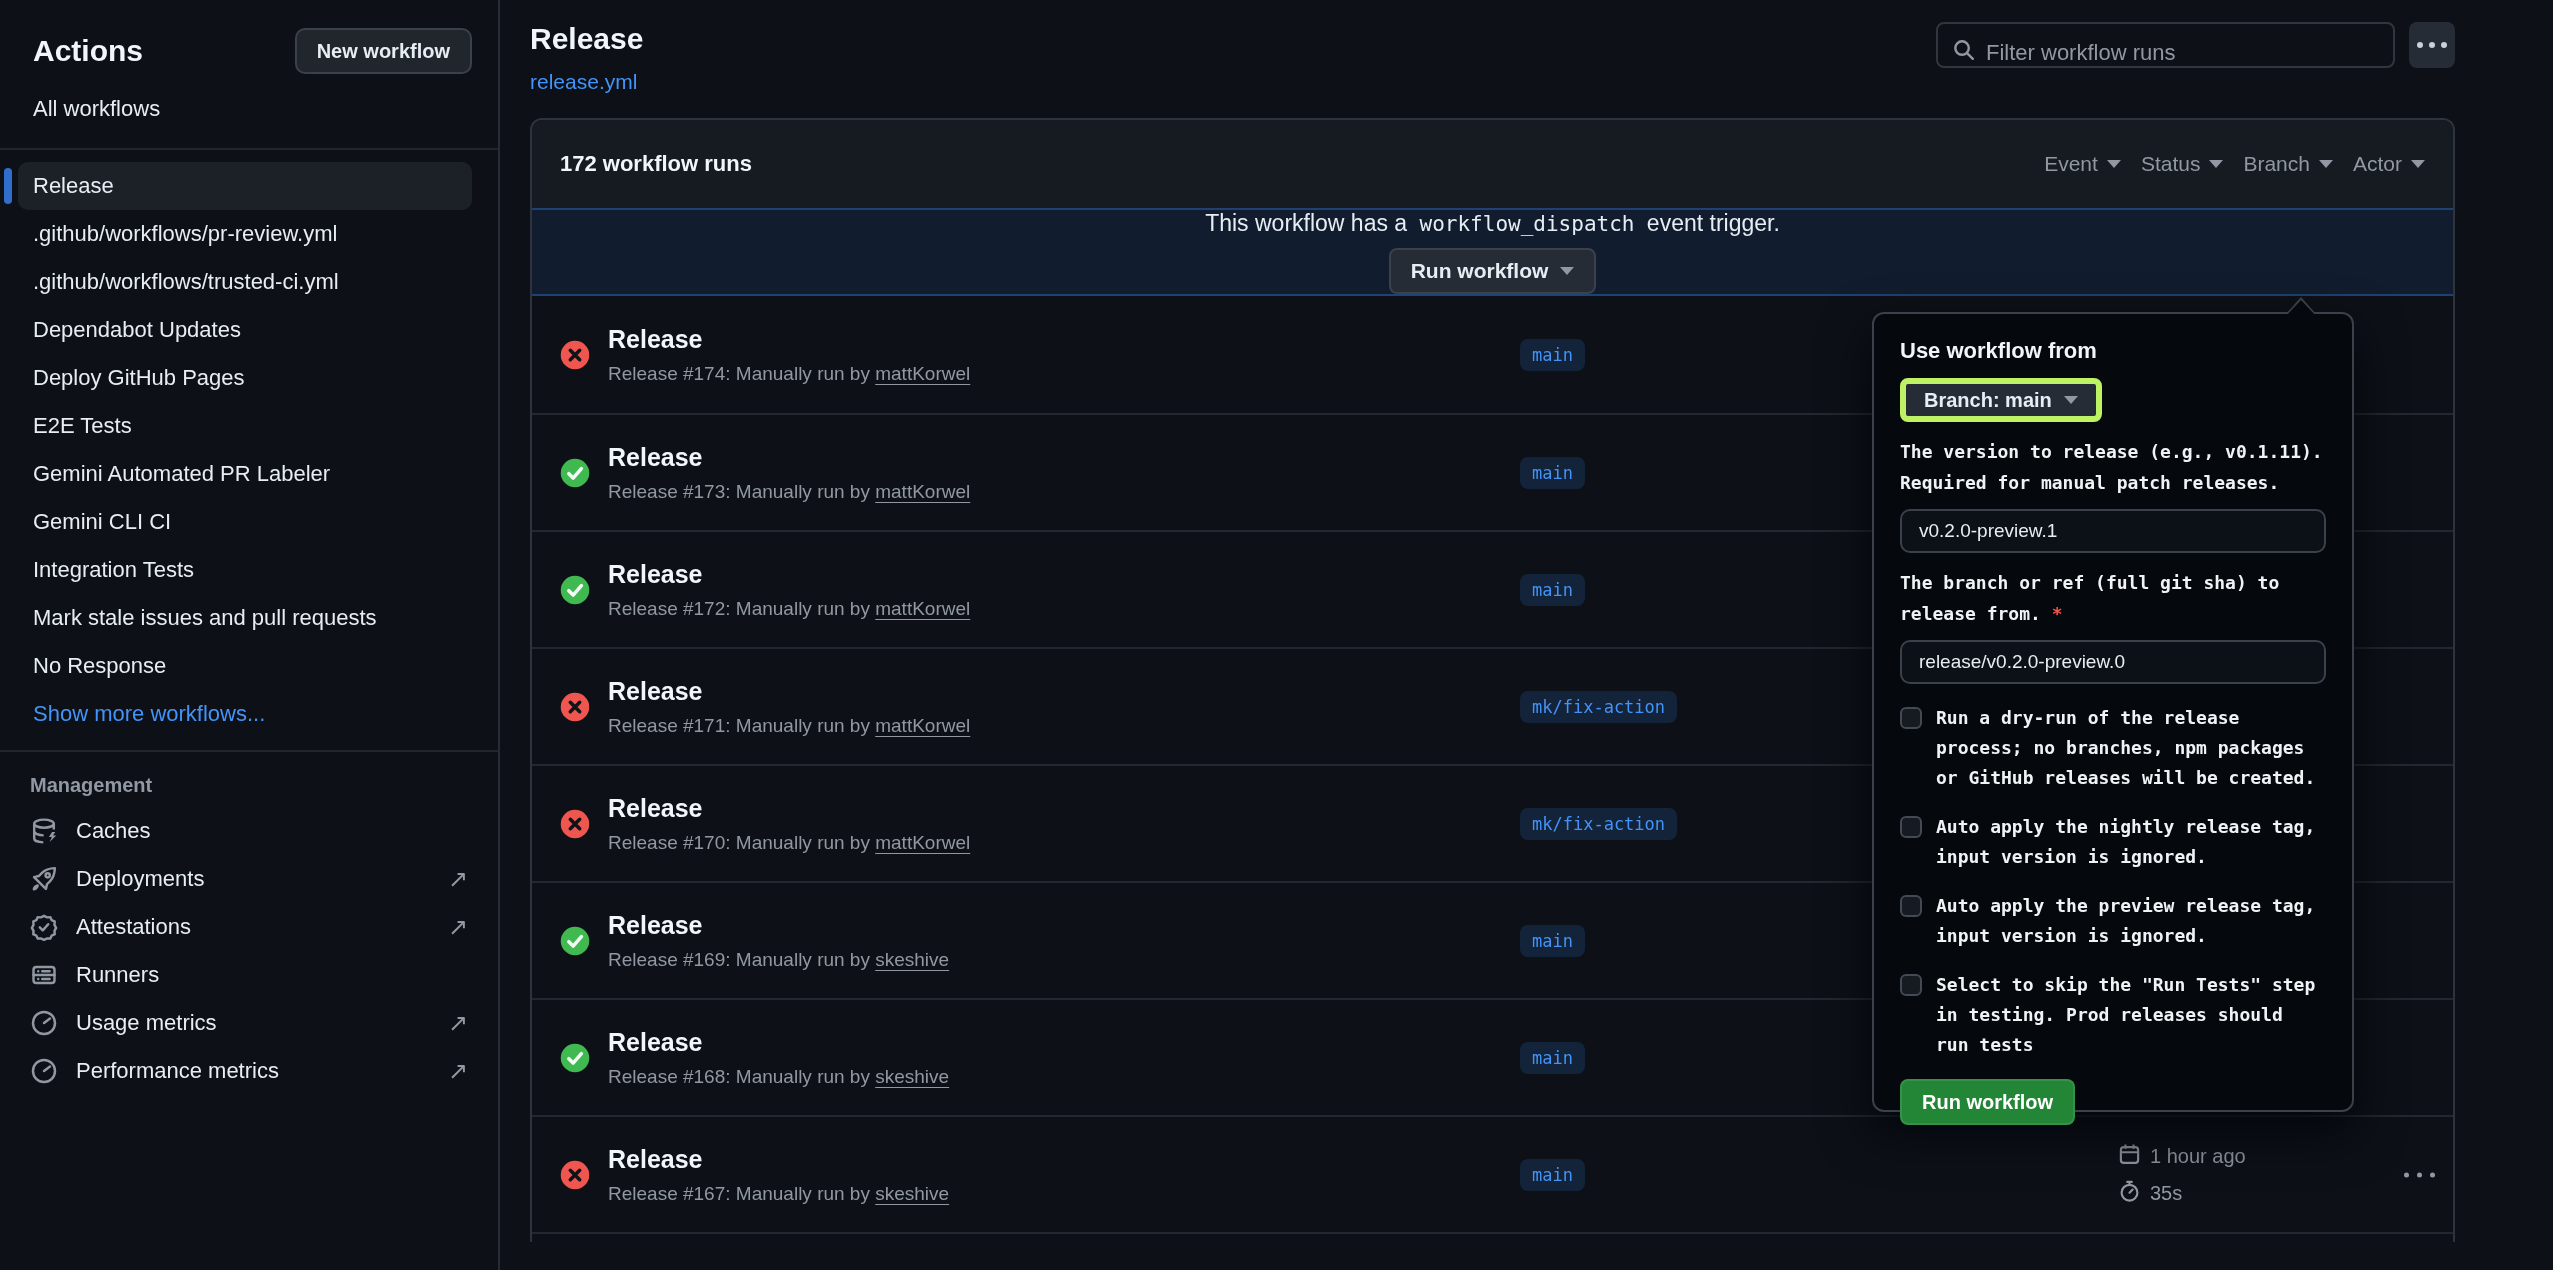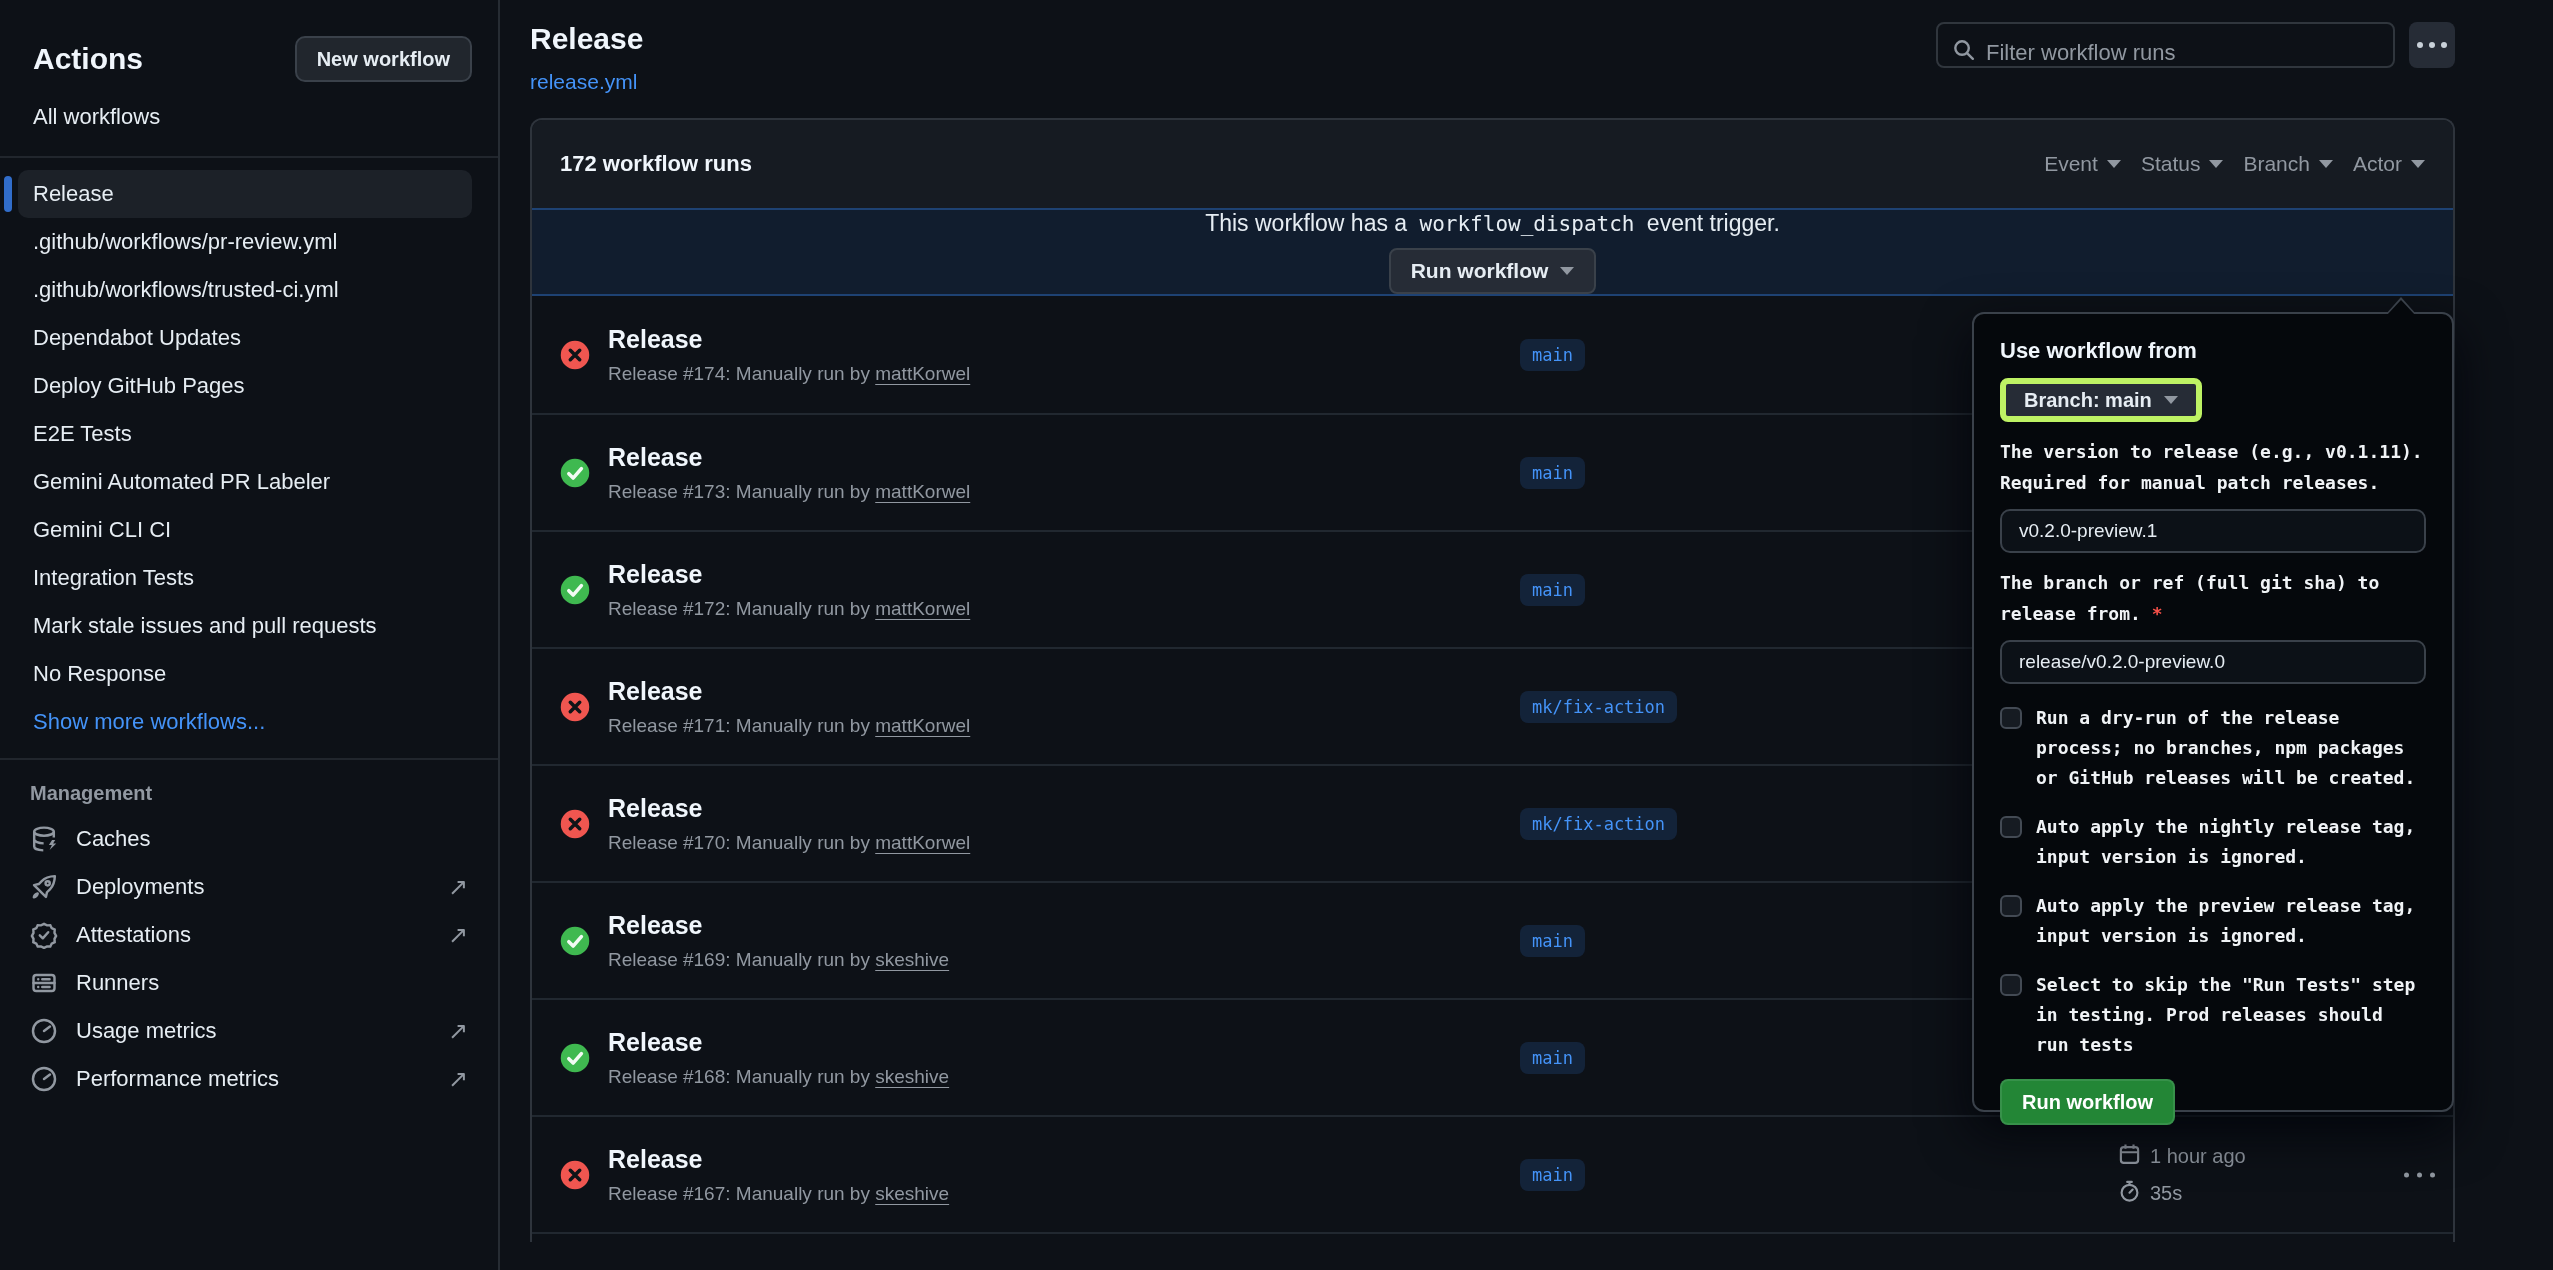--- a/index.html
+++ b/index.html
@@ -10,21 +10,21 @@
     font-family:"Liberation Sans", sans-serif;
     position:relative;
   }
   .mono { font-family:"DejaVu Sans Mono", monospace; }
 
   
   .sidebar {
     position:absolute; left:0; top:0; width:500px; height:1270px;
     border-right:2px solid #262c33; background:#0d1117;
   }
-  .sidebar-header { display:flex; align-items:center; justify-content:space-between; padding:36px 26px 6px 33px; }
+  .sidebar-header { display:flex; align-items:center; justify-content:space-between; padding:28px 26px 6px 33px; }
   .sidebar-title { font-size:30px; font-weight:700; color:#f0f6fc; }
   .btn-secondary {
     background:#21262d; border:2px solid #3a414a; border-radius:10px;
     color:#e6edf3; font-size:20px; font-weight:600; font-family:inherit;
     height:46px; padding:0 20px; display:inline-flex; align-items:center; gap:10px; cursor:pointer;
   }
   .all-workflows { padding:16px 0 14px 33px; font-size:22px; color:#e6edf3; cursor:pointer; }
   .sidebar-divider { border-top:2px solid #21262d; margin:12px 0 12px 0; }
   .nav-list { padding:0 26px 0 18px; }
   .nav-item {
@@ -113,21 +113,21 @@
   .meta-line { display:flex; align-items:center; gap:9px; }
   .run-kebab {
     position:absolute; left:1862px; top:50%; transform:translateY(-50%);
     display:flex; gap:8px; cursor:pointer; padding:10px;
   }
   .run-kebab .dot { width:5px; height:5px; background:#9198a1; }
   .row-stub { height:10px; border-top:2px solid #212830; background:#0d1117; }
 
   
   .popup {
-    position:absolute; left:1972px; top:312px; width:482px; height:800px;
+    position:absolute; left:1872px; top:312px; width:482px; height:800px;
     background:#05080c; border:2px solid #3a414a; border-radius:12px;
     box-shadow:0 20px 50px rgba(1,4,9,0.85); z-index:20; padding:24px 26px 0 26px;
   }
   .popup-caret, .popup-caret-inner {
     position:absolute; width:0; height:0;
     border-left:15px solid transparent; border-right:15px solid transparent;
   }
   .popup-caret { top:-17px; right:36px; border-bottom:17px solid #3a414a; }
   .popup-caret-inner { top:-14px; right:36px; border-bottom:16px solid #05080c; }
   .popup-heading { font-size:22px; font-weight:600; color:#f0f6fc; }

